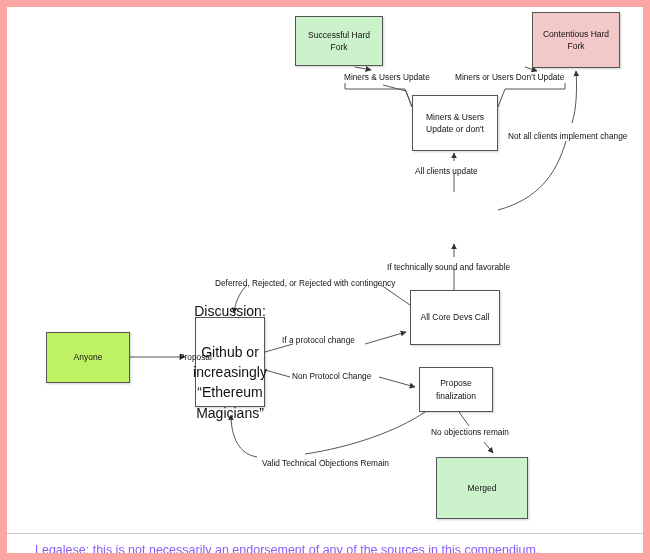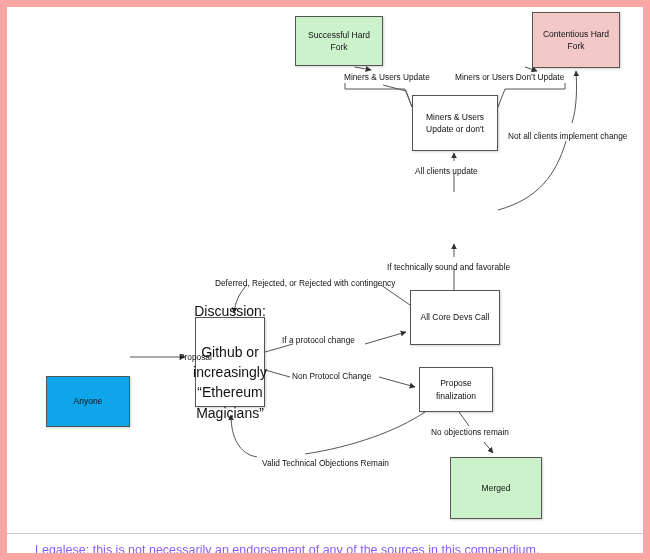--- a/index.html
+++ b/index.html
@@ -44,21 +44,21 @@
     font-size: 8.5px;
     line-height: 1.45;
     color: #111111;
     background: #ffffff;
     box-shadow: 1px 1px 2px rgba(0,0,0,0.18);
     padding: 2px;
     white-space: pre-line;
   }
   .node.green  { background: #ccf2cc; }
   .node.pink   { background: #f2c8c8; }
-  .node.cyan   { background: #0ea5e9; margin-top: 44px; }
+  .node.cyan   { background: #bef264; }
   .node.plain  { background: #ffffff; }
 
   .edge-label {
     position: absolute;
     font-size: 8.3px;
     color: #111111;
     white-space: nowrap;
     line-height: 1.2;
   }
   .caption-bar {
@@ -147,21 +147,21 @@
 Github or
 increasingly
 “Ethereum
 Magicians”</div>
 
     <div class="node cyan" style="left:39px;top:325px;width:84px;height:51px;">Anyone</div>
 
     <div class="node plain" style="left:412px;top:360px;width:74px;height:45px;">Propose
 finalization</div>
 
-    <div class="node green" style="left:443px;top:450px;width:92px;height:62px;text-align:center;">Merged</div>
+    <div class="node green" style="left:429px;top:450px;width:92px;height:62px;text-align:center;">Merged</div>
 
     <div class="edge-label" style="left:337px;top:66px;">Miners &amp; Users Update</div>
 
     <div class="edge-label" style="left:448px;top:66px;">Miners or Users Don’t Update</div>
 
     <div class="edge-label" style="left:501px;top:125px;">Not all clients implement change</div>
 
     <div class="edge-label" style="left:408px;top:160px;">All clients update</div>
 
     <div class="edge-label" style="left:380px;top:256px;">If technically sound and favorable</div>

